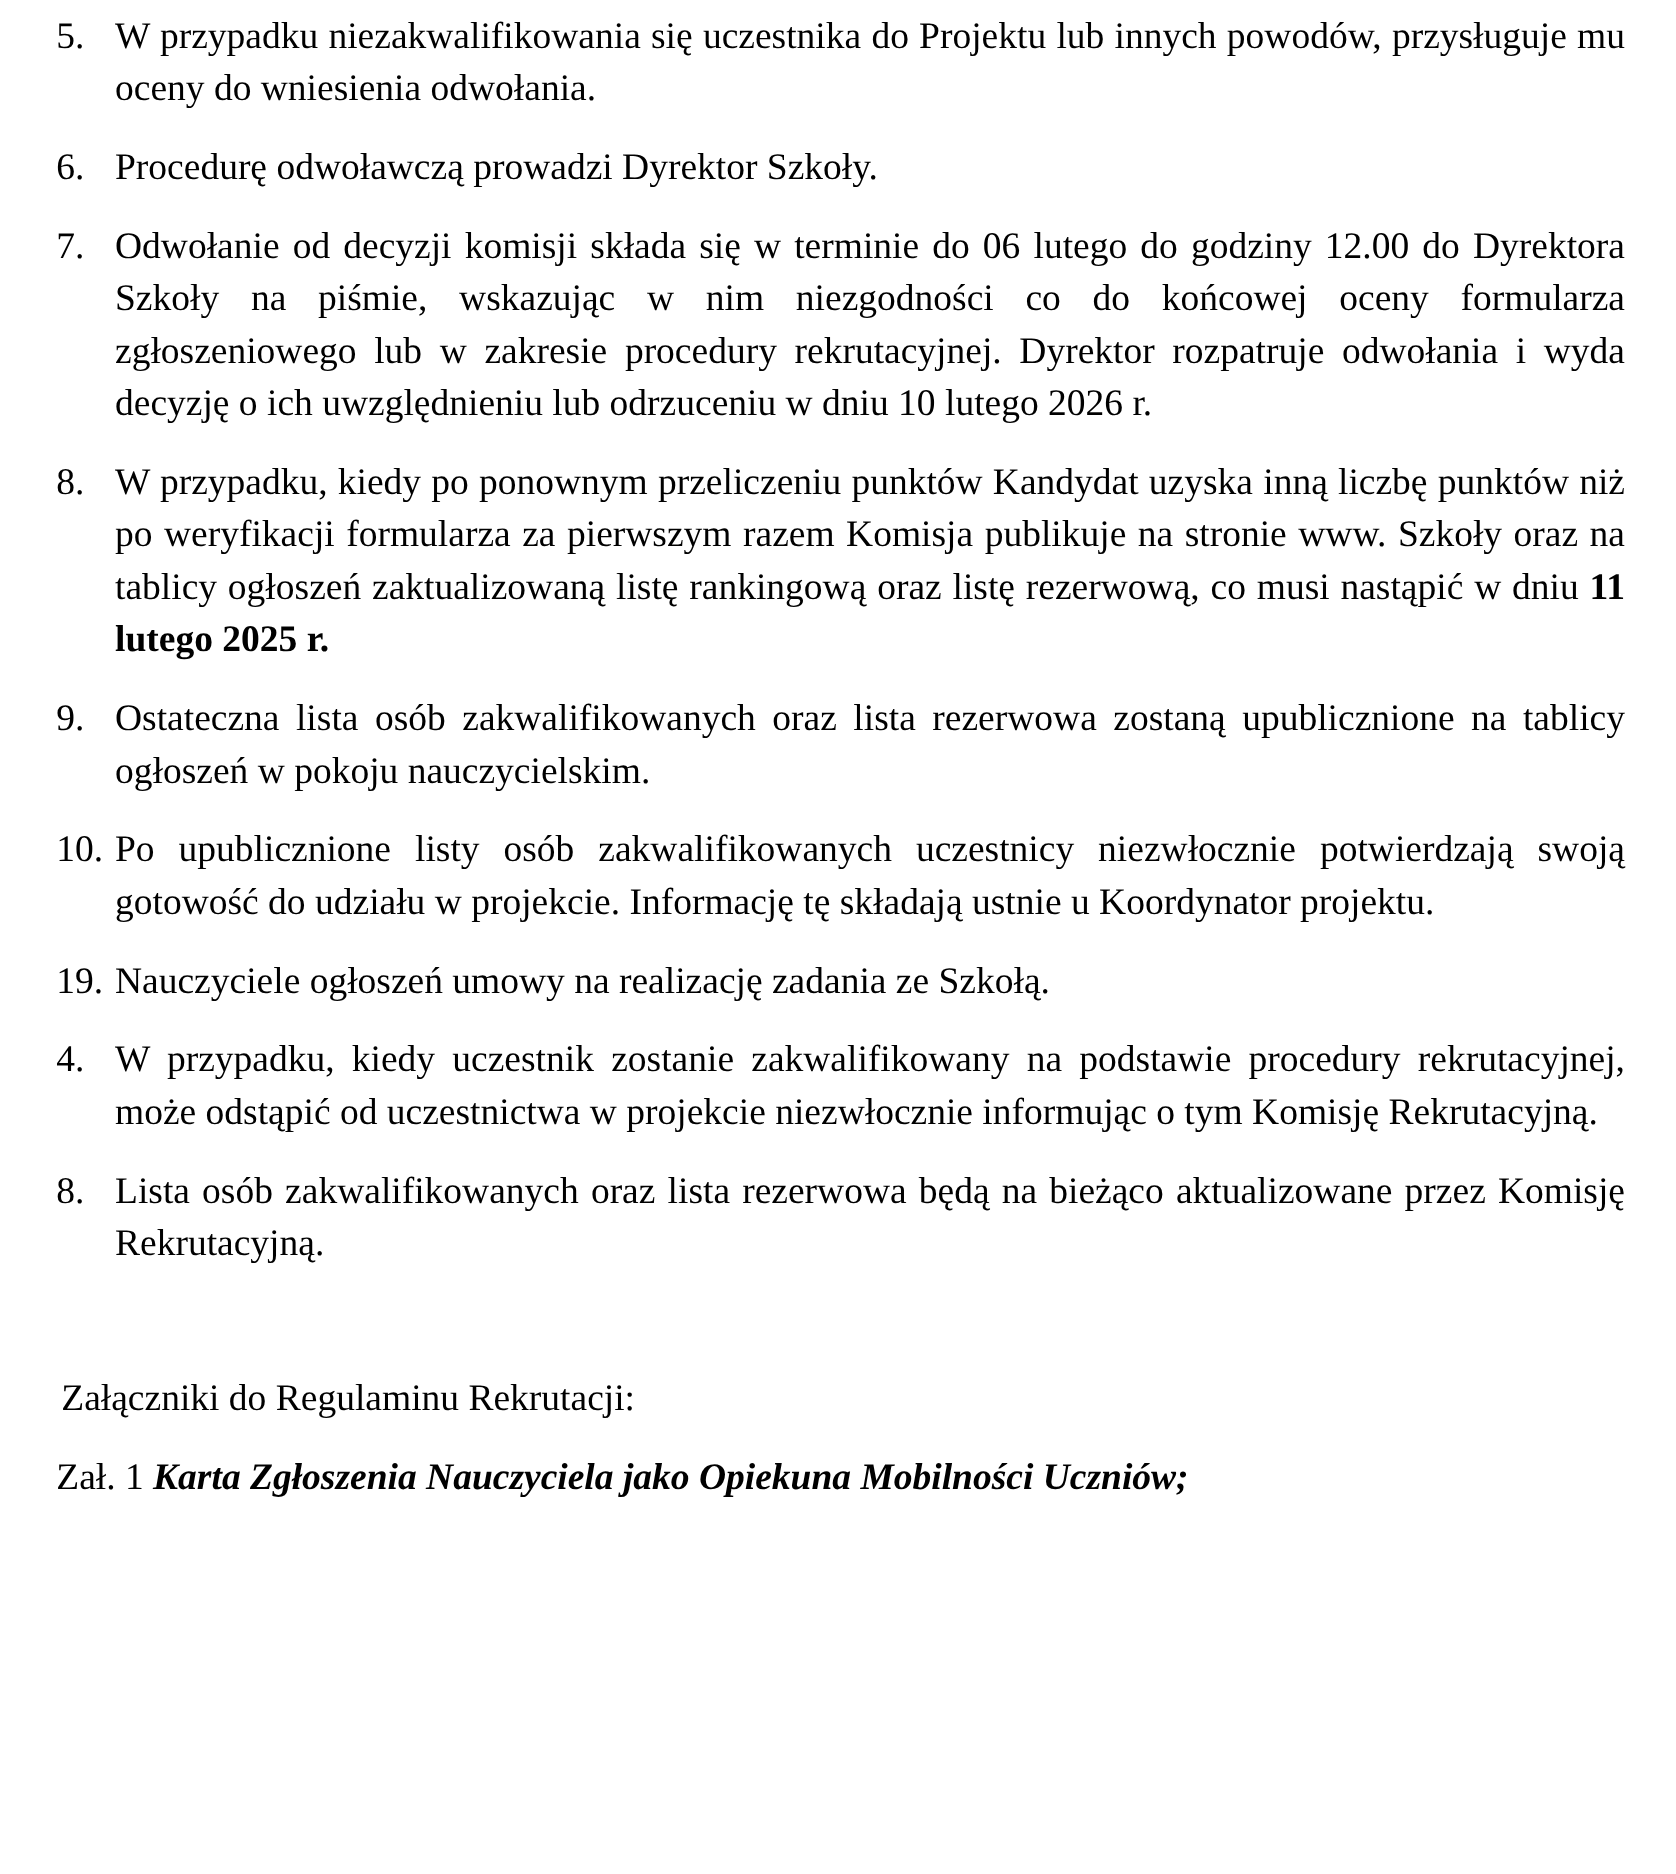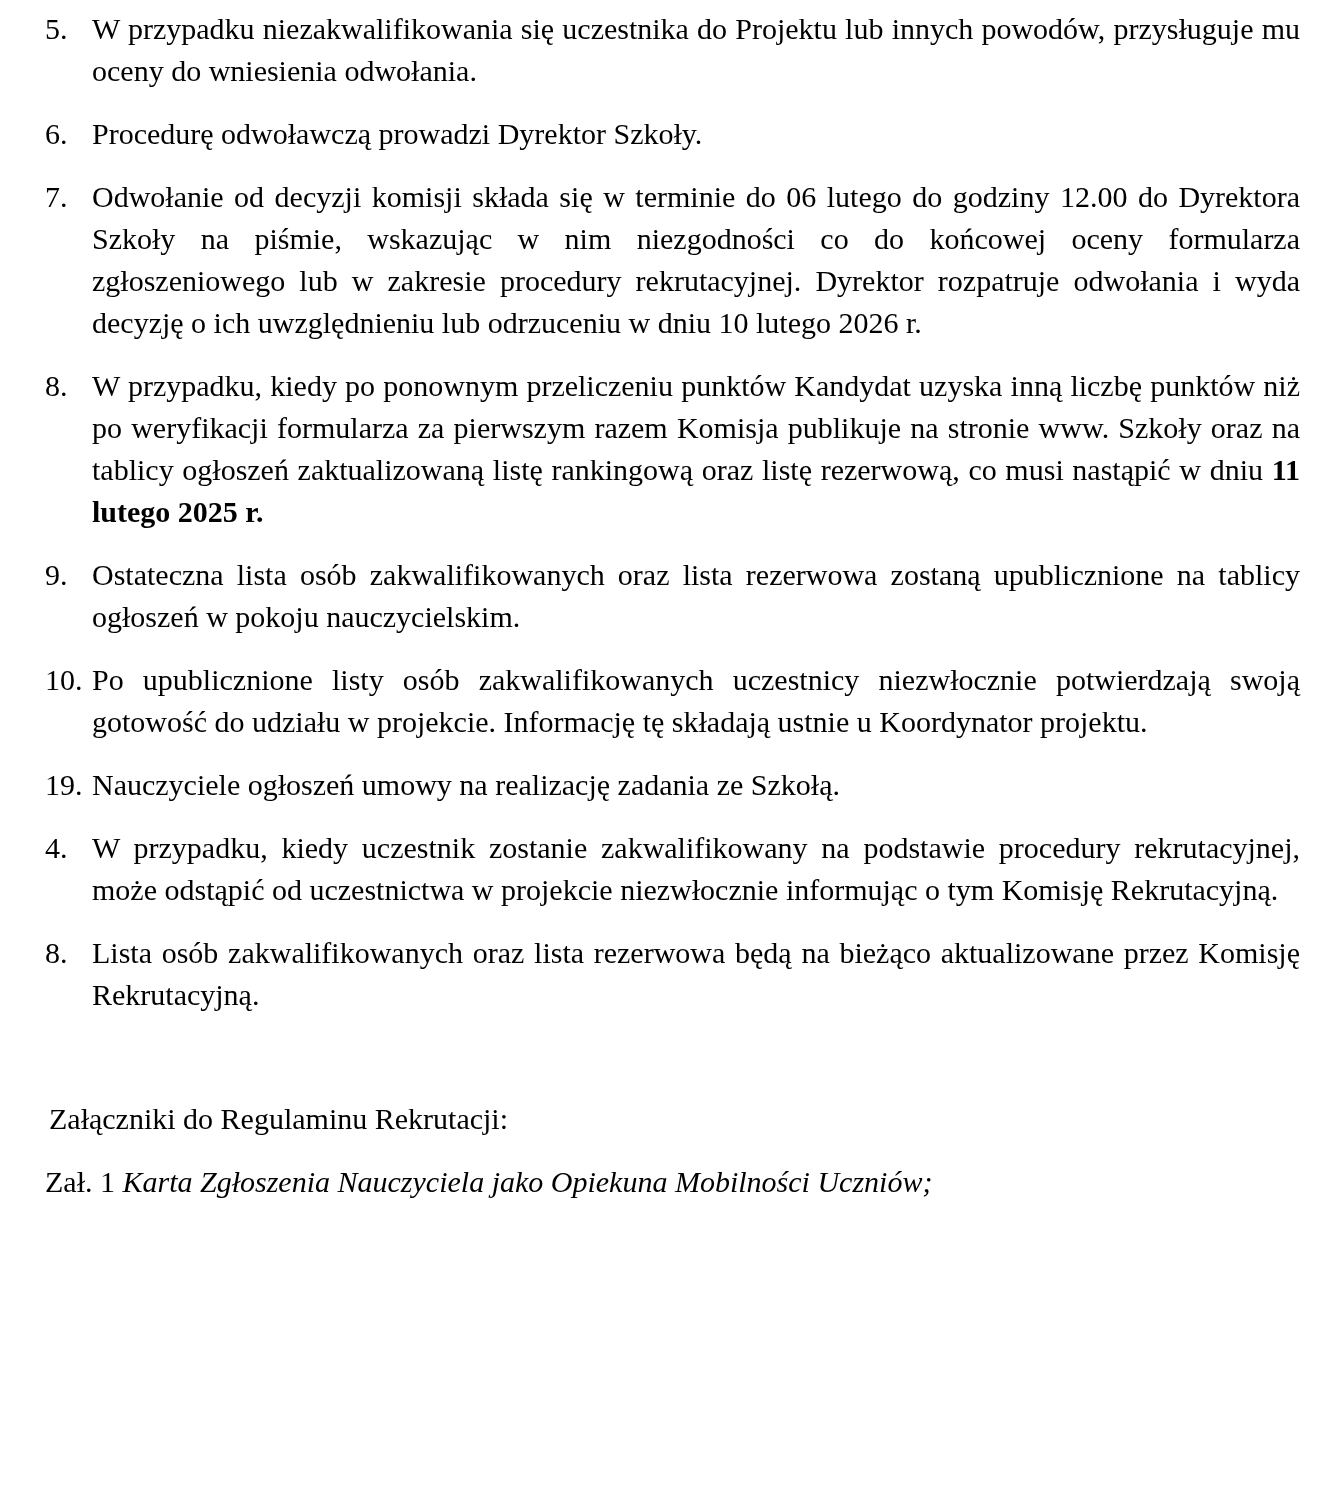--- a/index.html
+++ b/index.html
@@ -38,21 +38,21 @@
   .attachments {
     margin-top: 82px;
   }
   .att-heading {
     margin: 4px;
   }
   .att-entry {
     margin: 21px 0 0 0;
   }
   b { font-weight: bold; }
-  i { font-style: italic; }
+  i { font-style: italic; font-weight: bold; }
 </style>
 </head>
 <body>
 
 <div class="page">
 
   <div class="numbered-list">
 
     <div class="item">
       <span class="num">5.</span>

